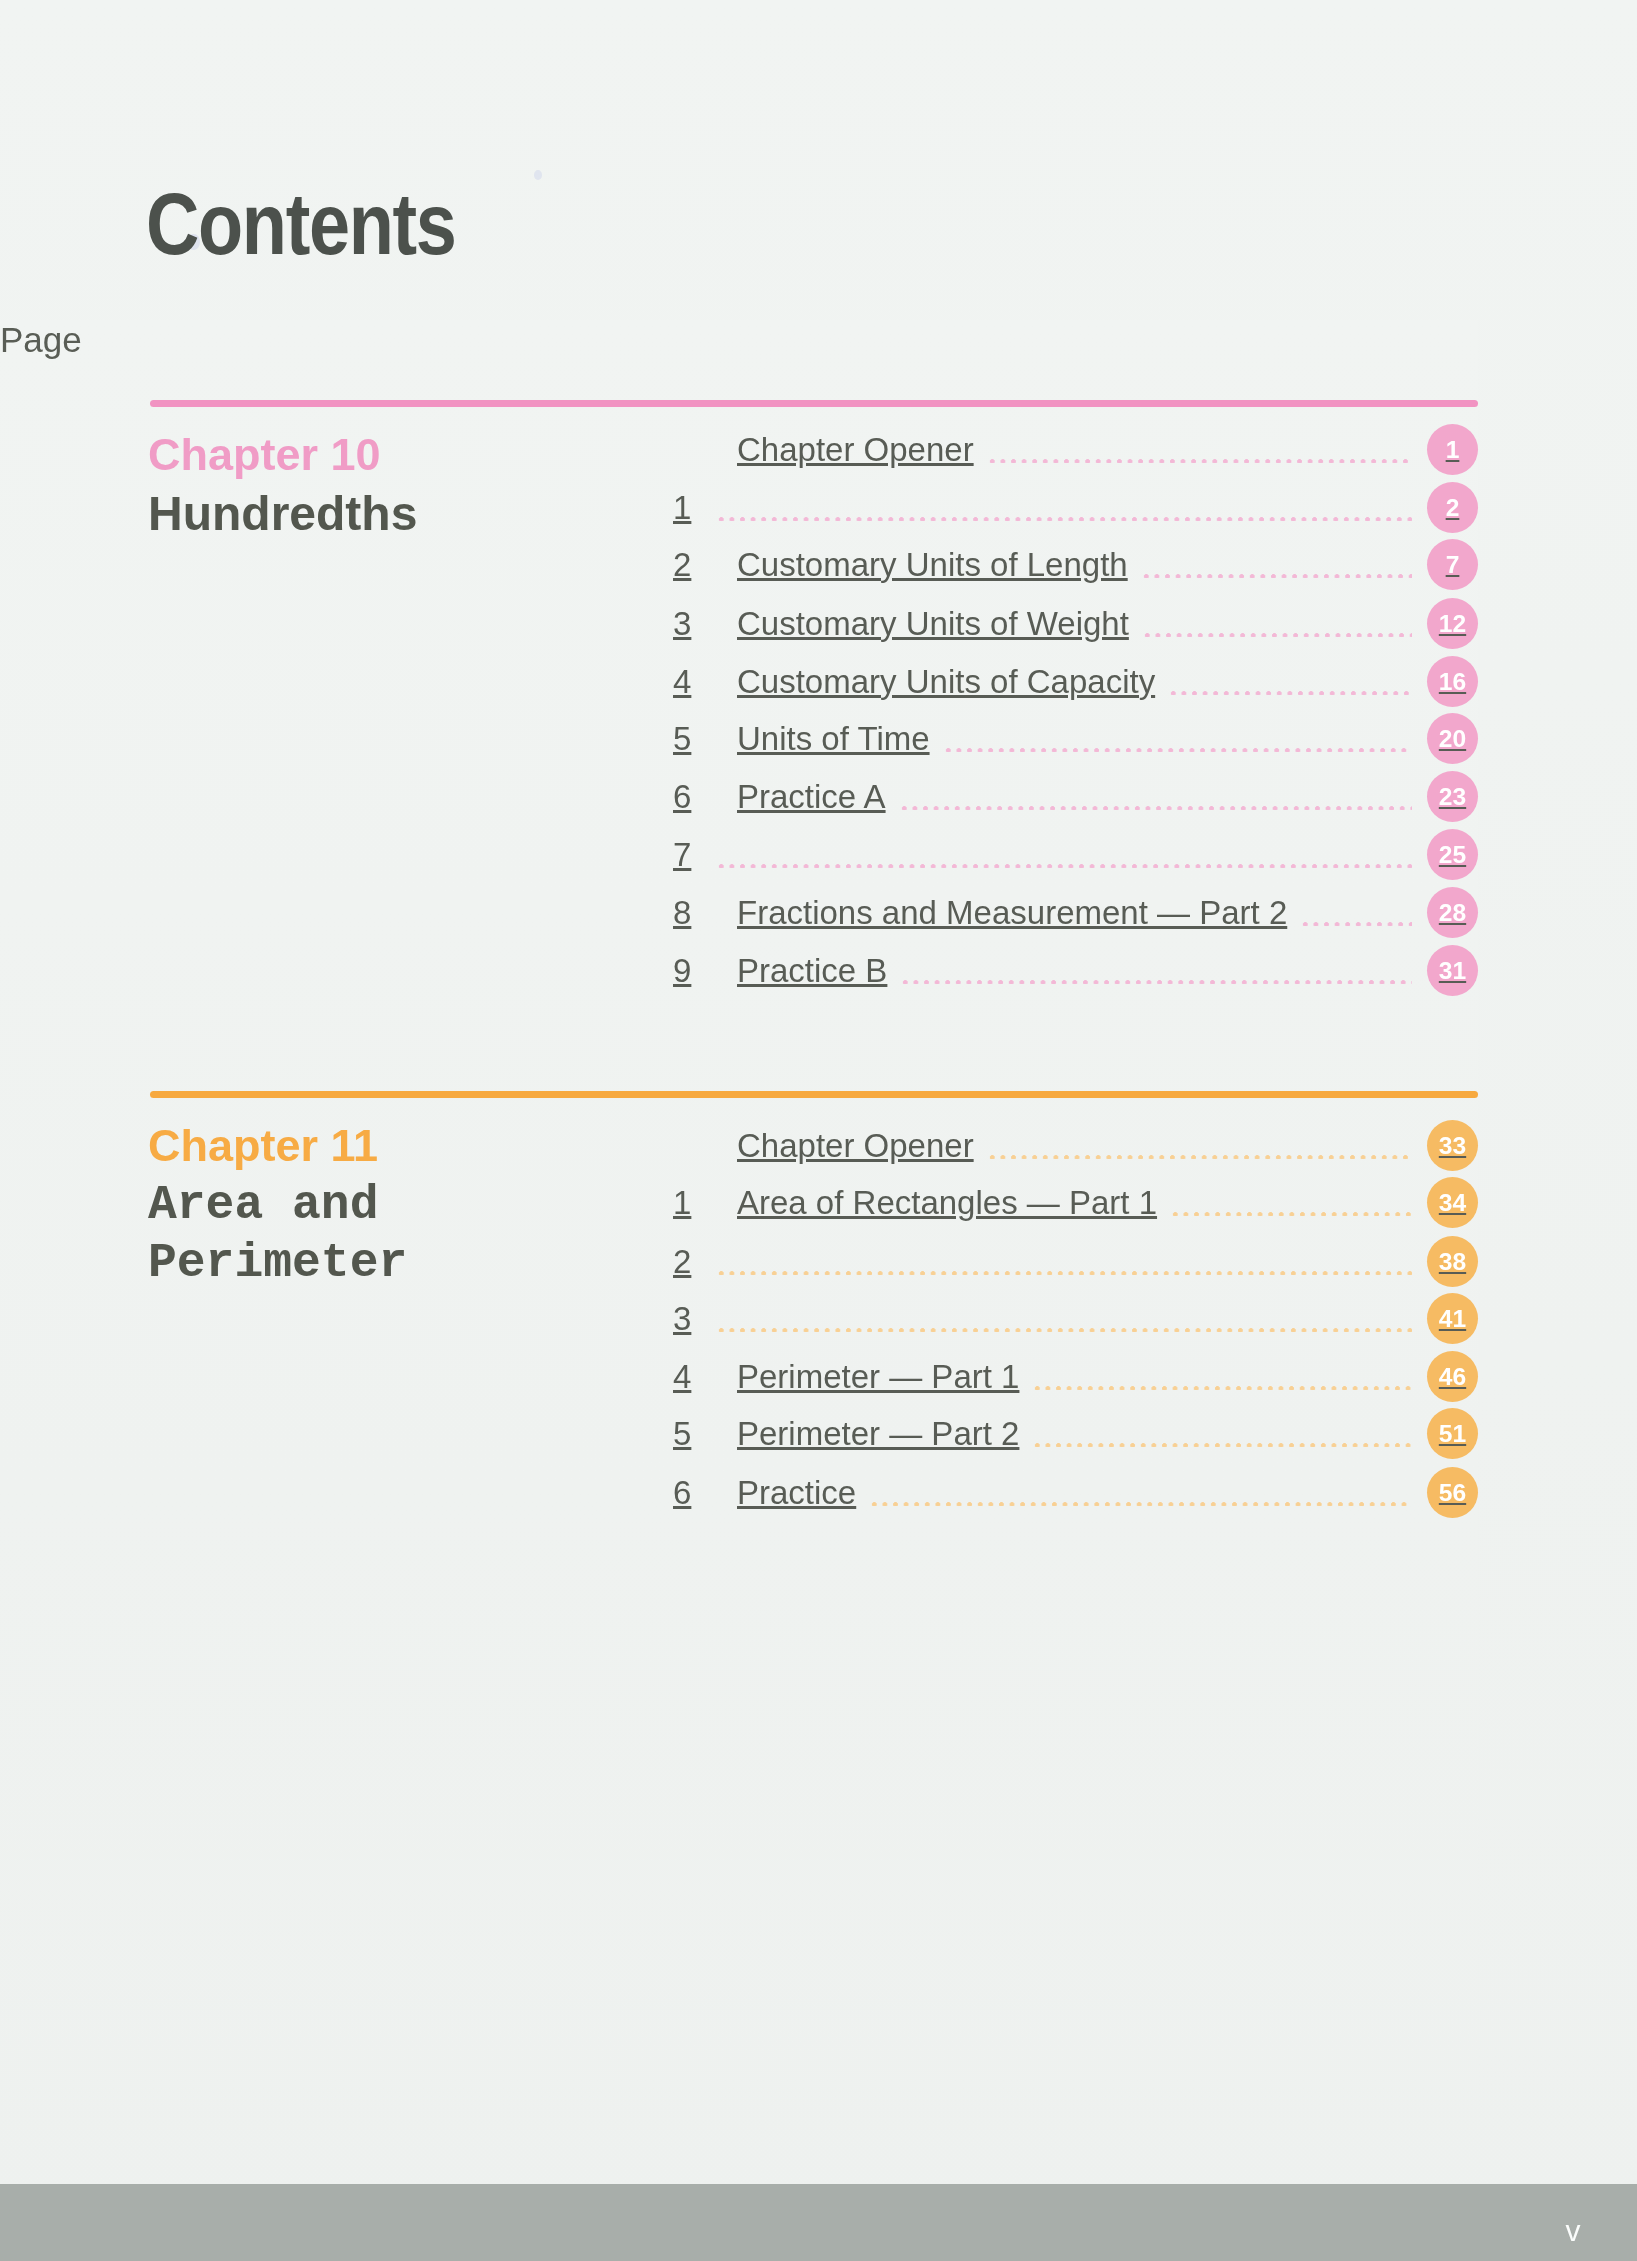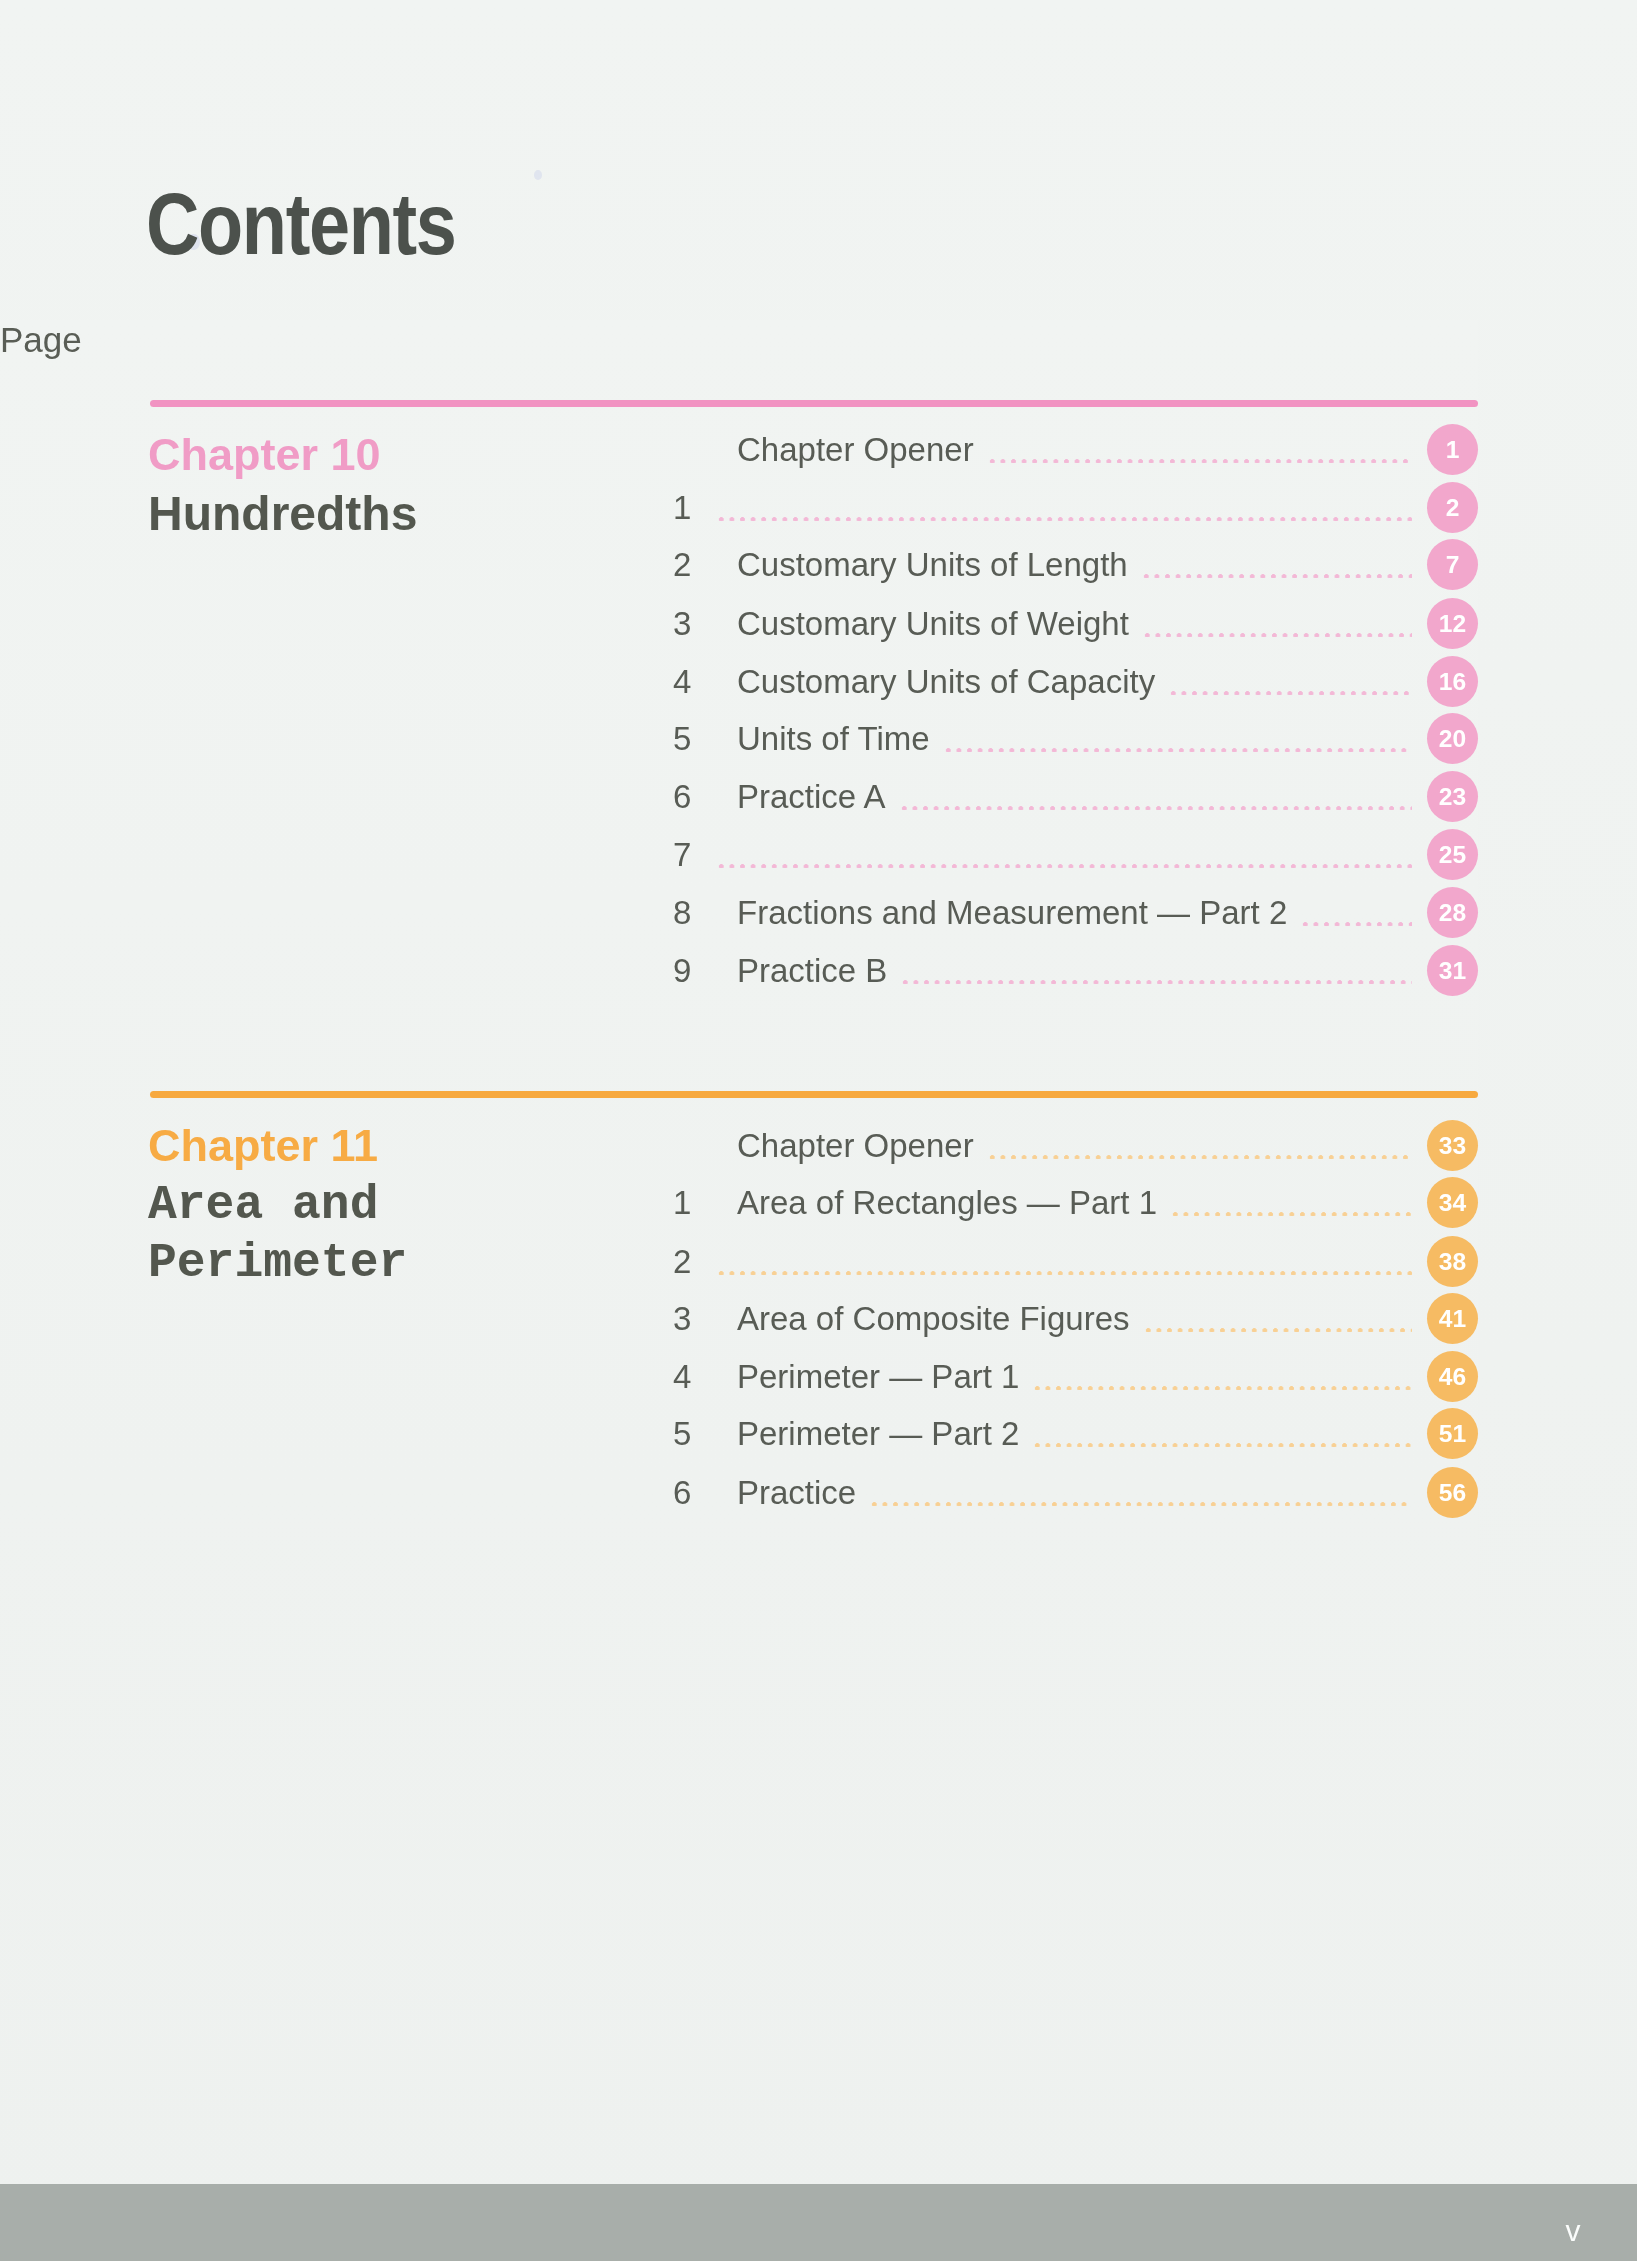--- a/index.html
+++ b/index.html
@@ -34,21 +34,21 @@
   .chapter-label.s0{top:429px;color:#f09cc6;}
   .chapter-label.s1{top:1120px;color:#f7ab44;}
   .chapter-title{position:absolute;left:148px;font-size:48px;font-weight:700;color:#53574e;line-height:58px;white-space:pre-line;}
   .chapter-title.s0{top:485px;}
   .chapter-title.s1{top:1176px;font-family:Liberation Mono, monospace;}
 
   
   .row{
     position:absolute;left:655px;width:823px;height:57px;
     display:flex;align-items:center;
-    font-size:33px;color:#585c55;
+    font-size:33px;color:#585c55;text-decoration:underline;
   }
   .row .num{flex:0 0 48px;padding-left:18px;box-sizing:border-box;}
   .row .title{margin-left:34px;white-space:nowrap;}
   .row .leader{
     flex:1 1 auto;height:4.9px;margin:0 14.7px 0 13px;position:relative;top:11.5px;
     background-repeat:repeat-x;background-size:10.6px 4.9px;
   }
   .row.s0 .leader{background-image:radial-gradient(circle,#f3b8d6 2.1px,rgba(0,0,0,0) 2.5px);}
   .row.s1 .leader{background-image:radial-gradient(circle,#f8d094 2.1px,rgba(0,0,0,0) 2.5px);}
   .row .badge{
@@ -222,21 +222,20 @@
     <span class="leader"></span>
     <span class="badge">34</span>
   </div>
   <div class="row s1" style="top:1233px">
     <span class="num">2</span>
     <span class="leader"></span>
     <span class="badge">38</span>
   </div>
   <div class="row s1" style="top:1290px">
     <span class="num">3</span>
-    <span class="title">Area of Composite Figures</span>
     <span class="leader"></span>
     <span class="badge">41</span>
   </div>
   <div class="row s1" style="top:1348px">
     <span class="num">4</span>
     <span class="title">Perimeter — Part 1</span>
     <span class="leader"></span>
     <span class="badge">46</span>
   </div>
   <div class="row s1" style="top:1405px">

